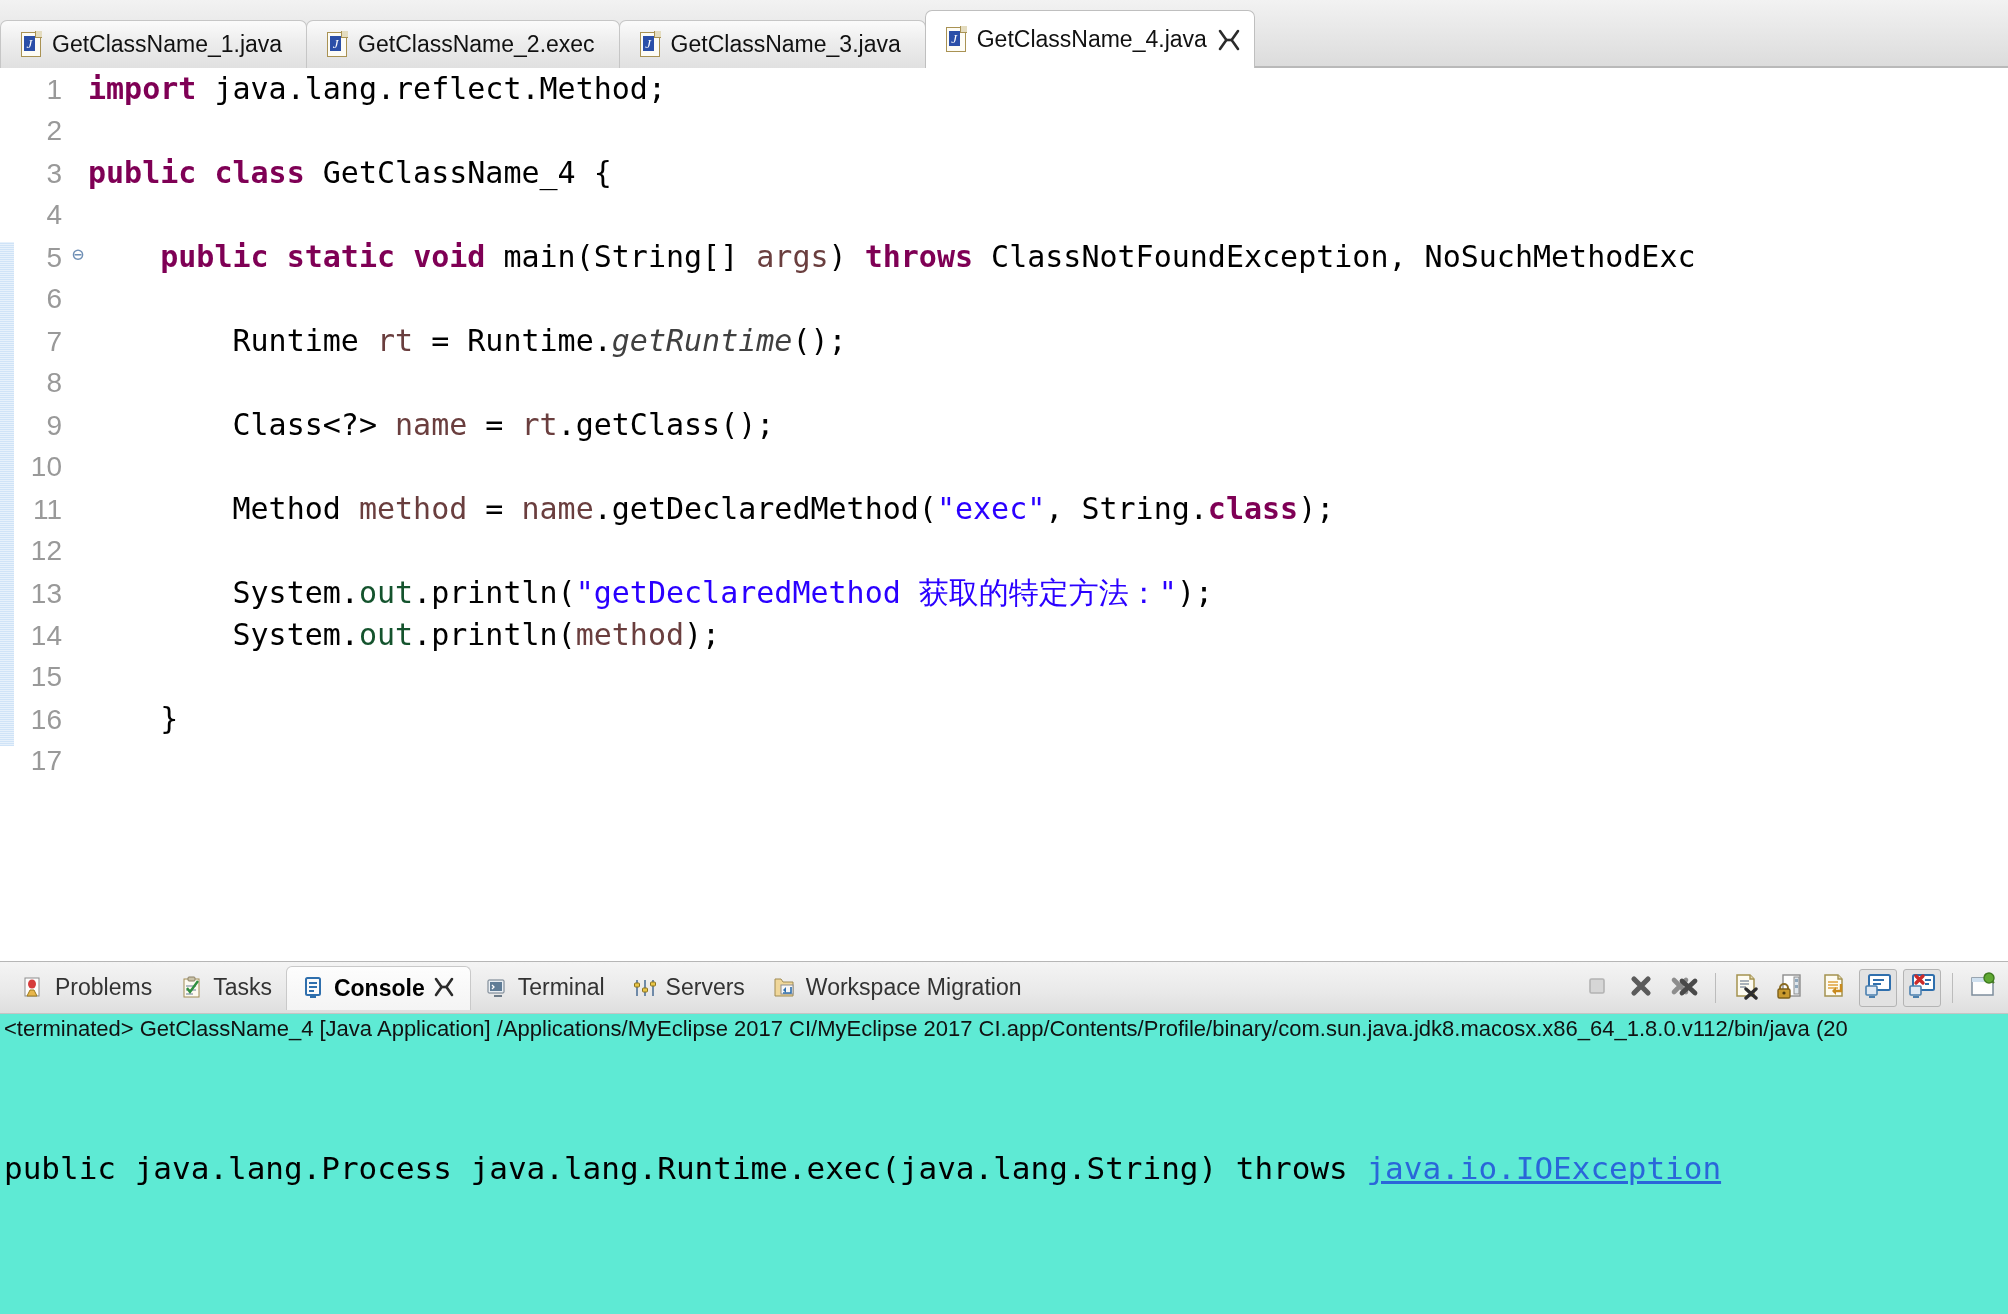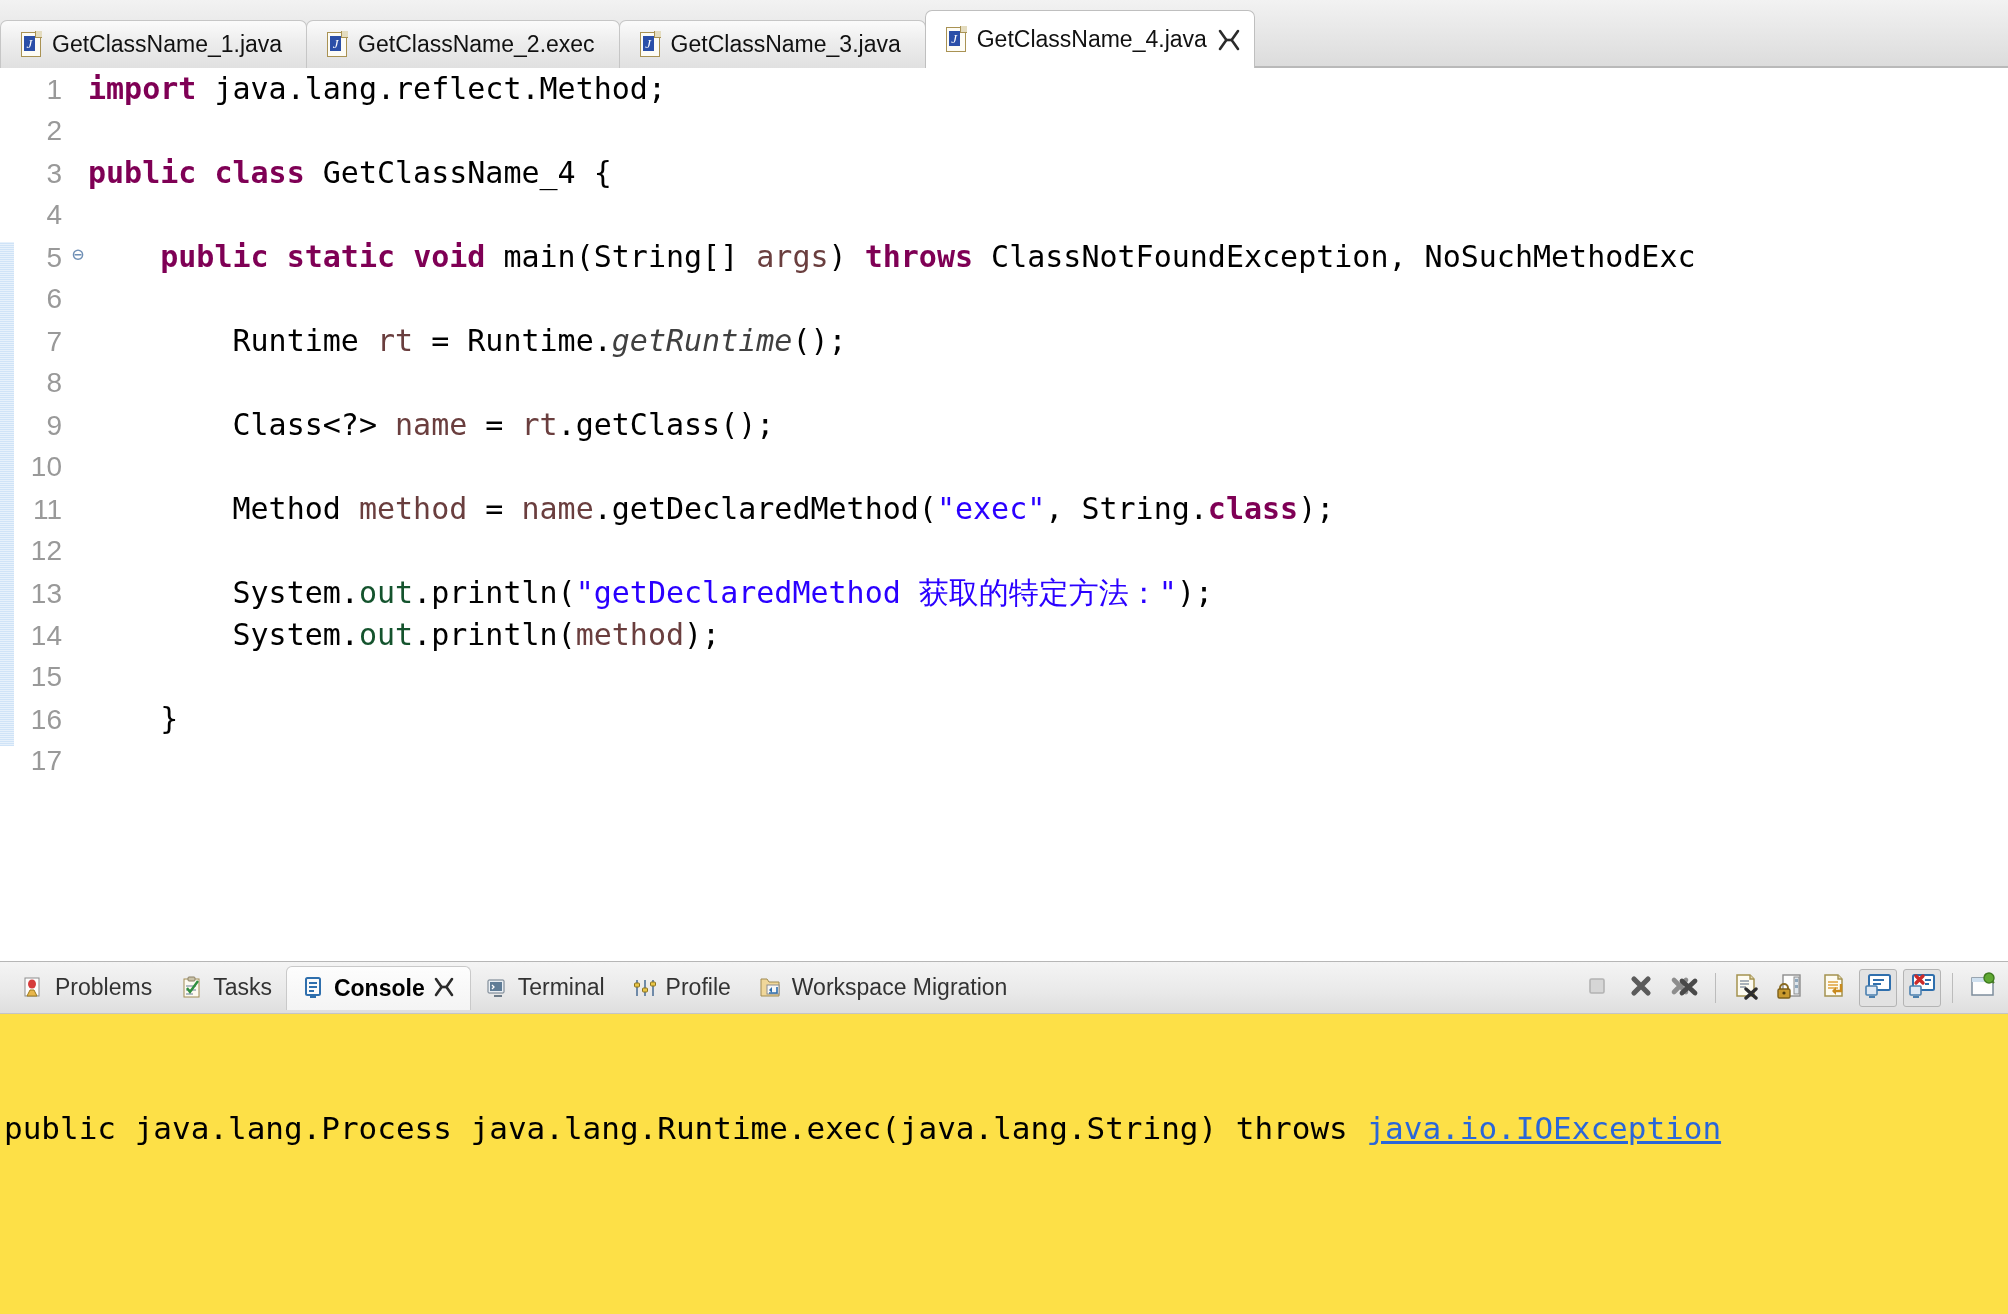--- a/index.html
+++ b/index.html
@@ -179,21 +179,21 @@
   .var { color: #6a3e3e; }
   .sfld{ color: #14532d; }
   .smth{ color: #404040; font-style: italic; }
 
   
   .bottom-panel {
     position: absolute;
     left: 0; top: 961px;
     width: 2008px;
     height: 353px;
-    background: #fde047;
+    background: #5eead4;
     border-top: 1px solid #b6b6b6;
     box-sizing: border-box;
   }
   .view-tabbar {
     position: relative;
     height: 52px;
     background: linear-gradient(to bottom, #f4f4f4 0%, #e9e9e9 60%, #dedede 100%);
     border-bottom: 1px solid #c4c4c4;
     display: flex;
     align-items: center;
@@ -376,21 +376,21 @@
             </svg></span>
           <span>Terminal</span>
         </div>
         <div class="vtab">
           <span class="vicon"><svg width="24" height="24" viewBox="0 0 24 24" xmlns="http://www.w3.org/2000/svg">
               <path d="M4 4 V20 M12 4 V20 M20 4 V20" stroke="#6f8aa8" stroke-width="2"></path>
               <rect x="1.5" y="7" width="5" height="4" rx="1" fill="#e8c447" stroke="#8a7320"></rect>
               <rect x="9.5" y="12" width="5" height="4" rx="1" fill="#e8c447" stroke="#8a7320"></rect>
               <rect x="17.5" y="6" width="5" height="4" rx="1" fill="#e8c447" stroke="#8a7320"></rect>
             </svg></span>
-          <span>Profile</span>
+          <span>Servers</span>
         </div>
         <div class="vtab">
           <span class="vicon"><svg width="24" height="24" viewBox="0 0 24 24" xmlns="http://www.w3.org/2000/svg">
               <path d="M2 7 L2 20 L20 20 L20 6 L10 6 L8 3 L2 3 Z" fill="#f0d79a" stroke="#a08b52"></path>
               <rect x="8" y="9" width="12" height="9" fill="#f7f7f7" stroke="#8d8d8d"></rect>
               <path d="M10 17 L18 17 L18 11" stroke="#2f6fad" stroke-width="1.6" fill="none"></path>
               <path d="M13 11 L10 14 L13 17 Z" fill="#2f6fad"></path>
             </svg></span>
           <span>Workspace Migration</span>
         </div>
@@ -463,17 +463,18 @@
           <span><svg width="28" height="28" viewBox="0 0 28 28" xmlns="http://www.w3.org/2000/svg">
               <rect x="3" y="6" width="21" height="17" fill="#fdfdfd" stroke="#7d8d9c" stroke-width="1.5"></rect>
               <path d="M3 6 H24 V10 H3 Z" fill="#cfe0ef"></path>
               <path d="M16 2 L25 11" stroke="#4a7a2a" stroke-width="2"></path>
               <circle cx="20" cy="6" r="5" fill="#5fa832" stroke="#3d7a1e" stroke-width="1.4"></circle>
             </svg></span>
         </span>
       </div>
   </div>
 
+  <div class="console-status">&lt;terminated&gt; GetClassName_4 [Java Application] /Applications/MyEclipse 2017 CI/MyEclipse 2017 CI.app/Contents/Profile/binary/com.sun.java.jdk8.macosx.x86_64_1.8.0.v112/bin/java (20</div>
 
   <div class="console-out">
     <div><span>public java.lang.Process java.lang.Runtime.exec(java.lang.String) throws </span><span class="link">java.io.IOException</span></div>
   </div>
 </div>
 
 </body></html>

